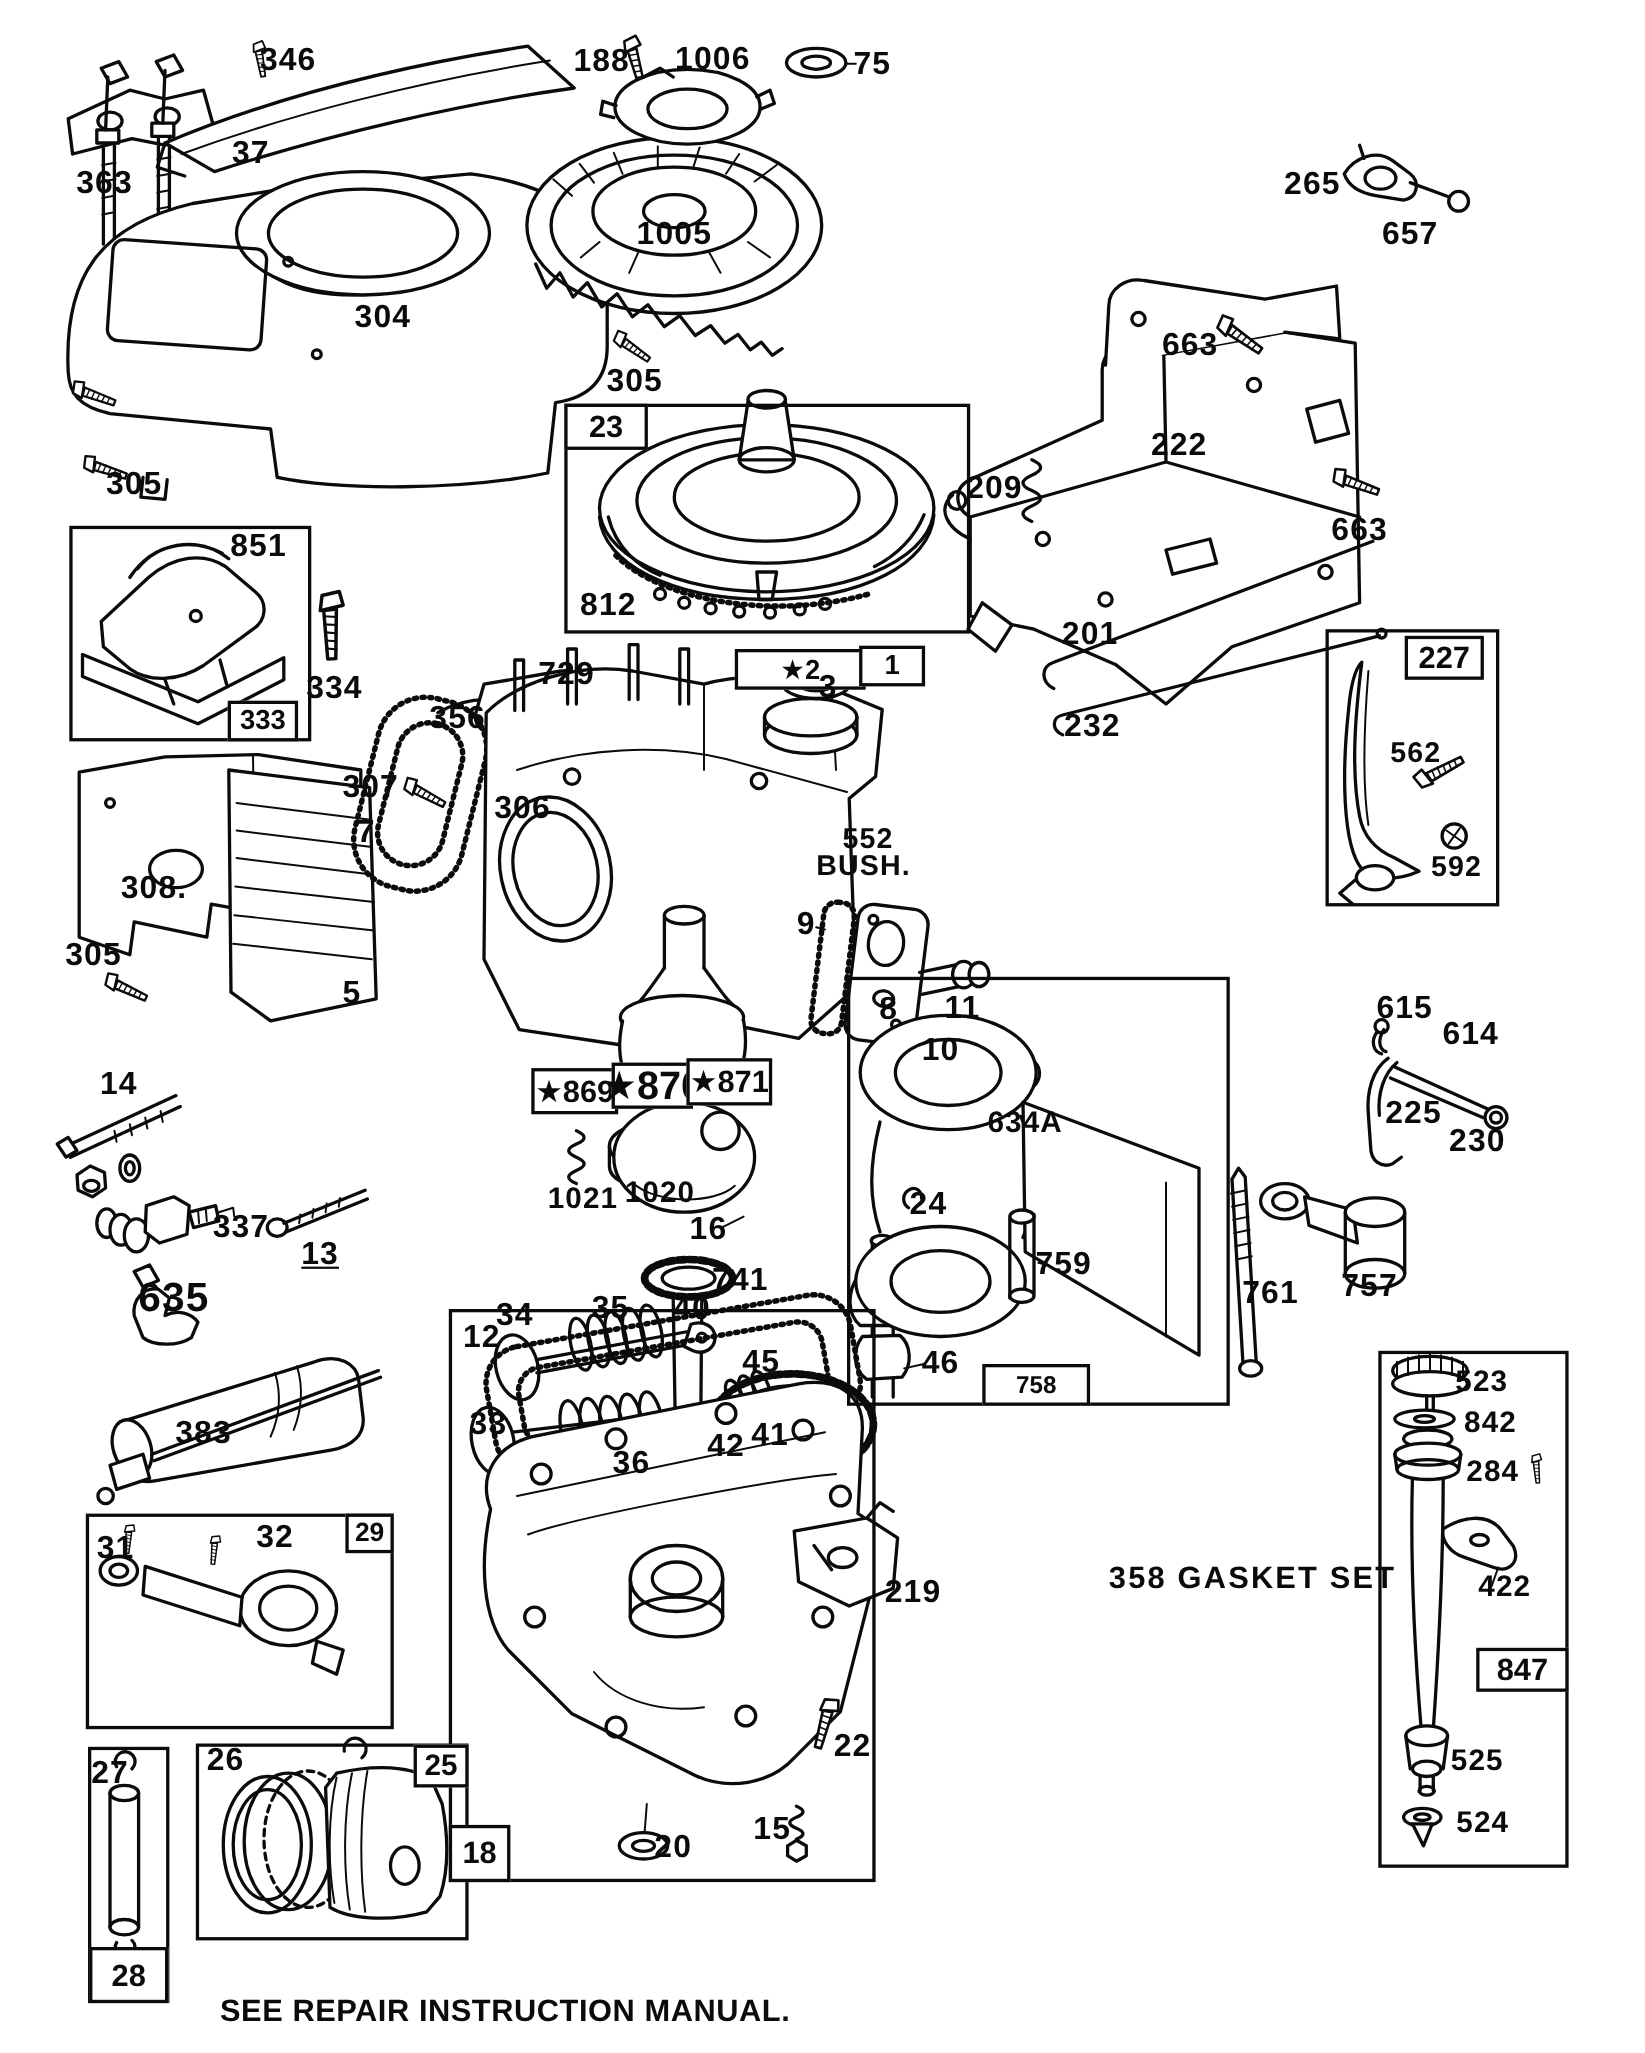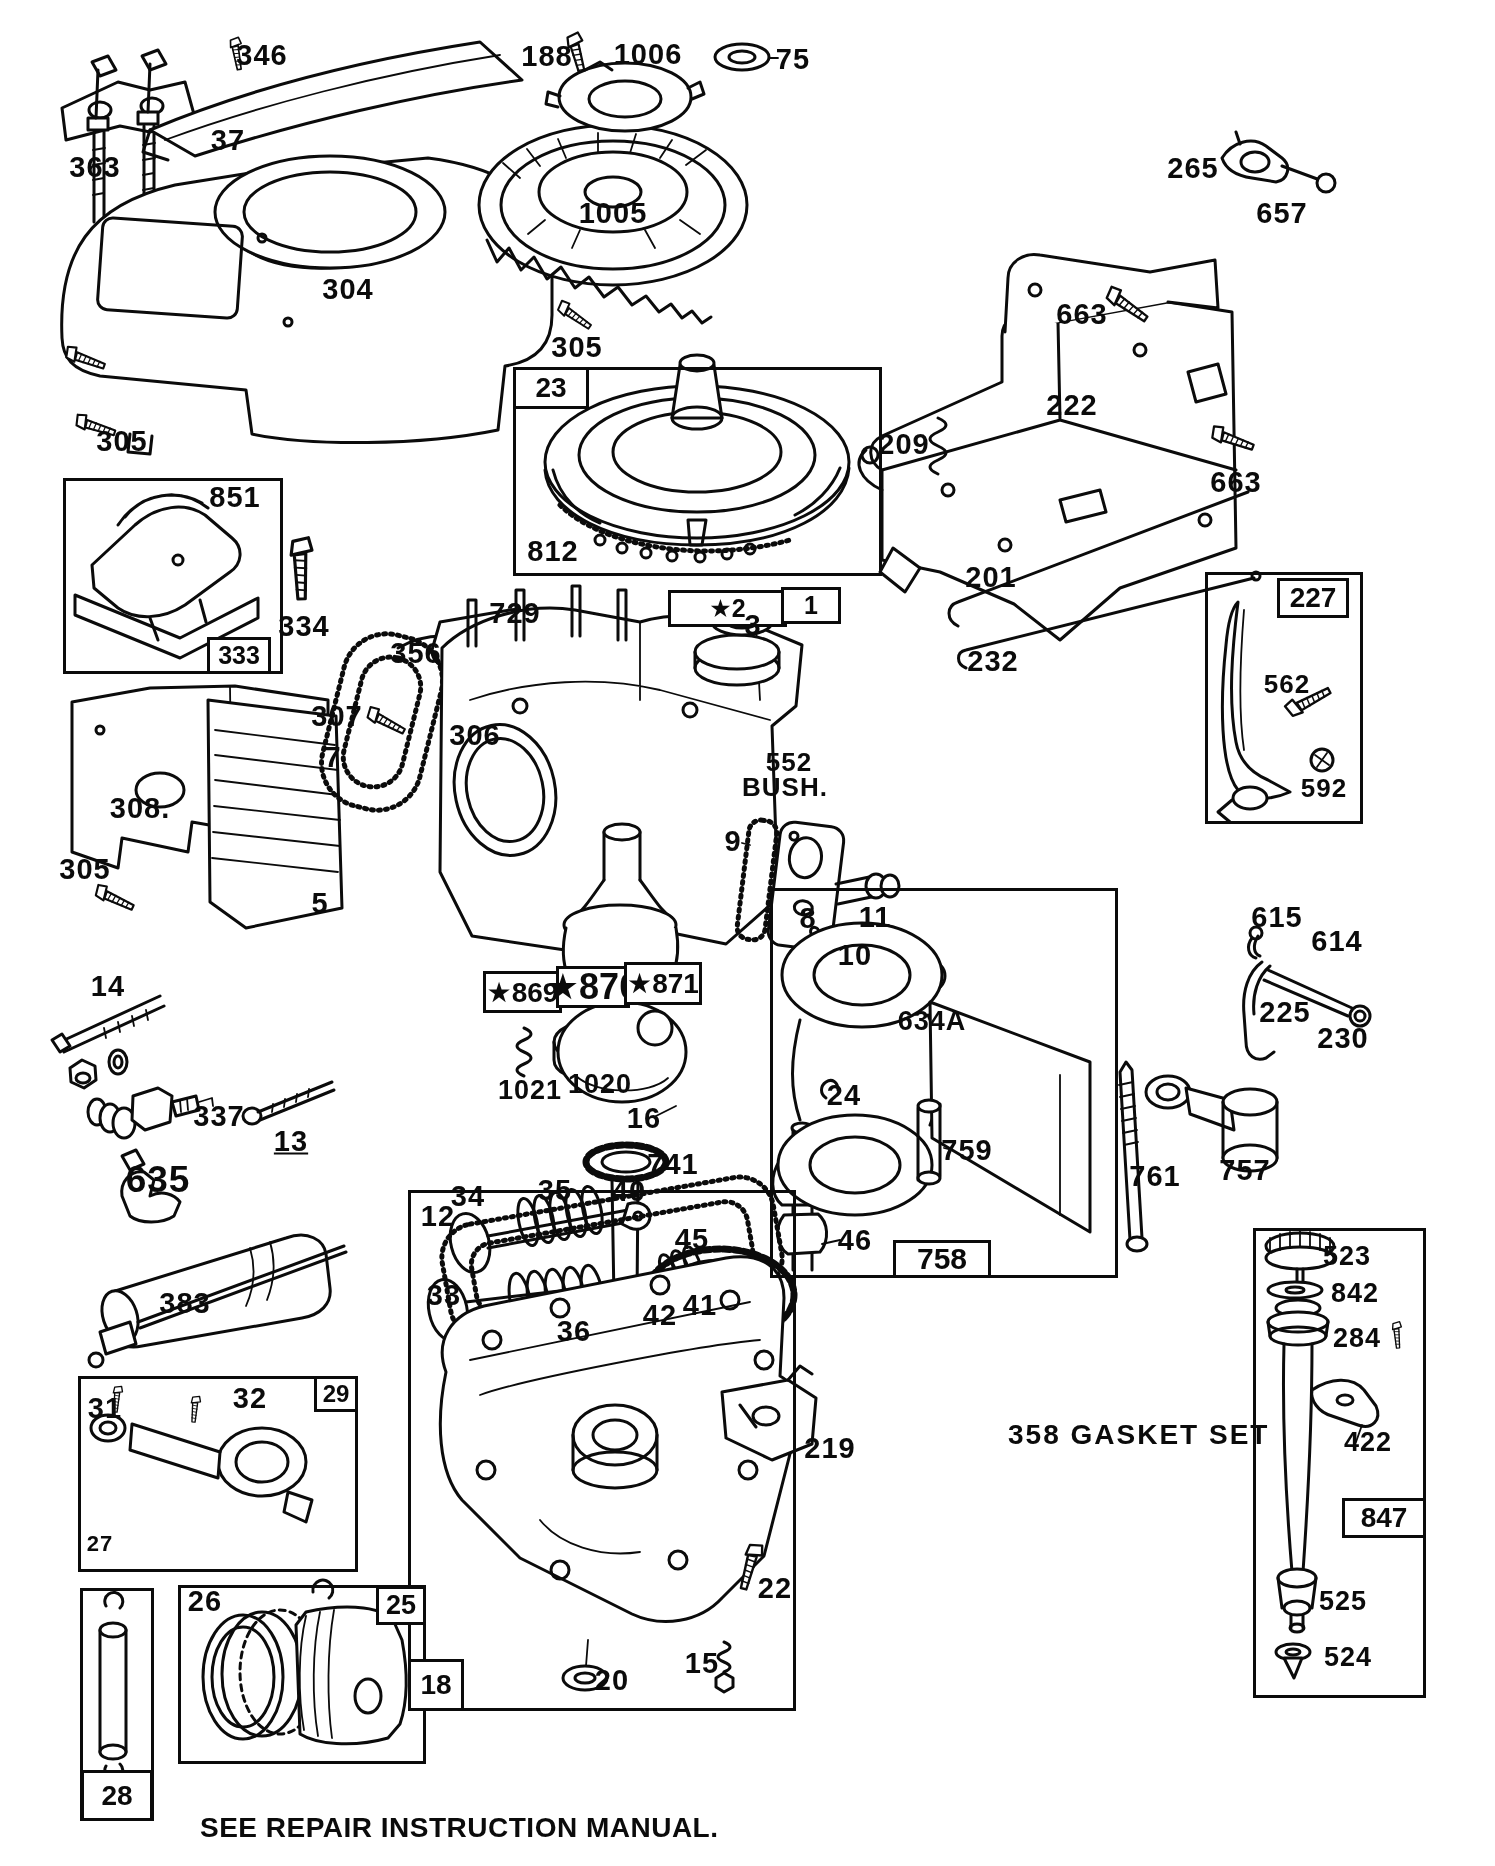--- a/index.html
+++ b/index.html
@@ -481,21 +481,21 @@
     <div class="obox" style="left: 408px; top: 1190px; width: 382px; height: 515px;"></div>
     <div class="obox" style="left: 1253px; top: 1228px; width: 167px; height: 464px;"></div>
     <div class="blabel" style="left: 513px; top: 367px; width: 70px; height: 36px; font-size: 28px;">23</div>
     <div class="blabel" style="left: 668px; top: 590px; width: 113px; height: 31px; font-size: 25px;">★2</div>
     <div class="blabel" style="left: 781px; top: 587px; width: 54px; height: 31px; font-size: 25px;">1</div>
     <div class="blabel" style="left: 207px; top: 637px; width: 58px; height: 31px; font-size: 25px;">333</div>
     <div class="blabel" style="left: 1277px; top: 578px; width: 66px; height: 34px; font-size: 28px;">227</div>
     <div class="blabel" style="left: 483px; top: 971px; width: 73px; height: 36px; font-size: 28px;">★869</div>
     <div class="blabel" style="left: 556px; top: 966px; width: 68px; height: 36px; font-size: 36px;">★870</div>
     <div class="blabel" style="left: 624px; top: 962px; width: 72px; height: 37px; font-size: 28px;">★871</div>
-    <div class="blabel" style="left: 893px; top: 1240px; width: 92px; height: 32px; font-size: 30px;">758</div>
+    <div class="blabel" style="left: 893px; top: 1240px; width: 92px; height: 32px; font-size: 22px;">758</div>
     <div class="blabel" style="left: 314px; top: 1376px; width: 38px; height: 30px; font-size: 24px;">29</div>
     <div class="blabel" style="left: 376px; top: 1586px; width: 44px; height: 33px; font-size: 27px;">25</div>
     <div class="blabel" style="left: 81px; top: 1770px; width: 66px; height: 45px; font-size: 28px;">28</div>
     <div class="blabel" style="left: 408px; top: 1659px; width: 50px; height: 46px; font-size: 28px;">18</div>
     <div class="blabel" style="left: 1342px; top: 1498px; width: 78px; height: 34px; font-size: 28px;">847</div>
     <div class="plabel" style="left: 262px; top: 55px; font-size: 29px;">346</div>
     <div class="plabel" style="left: 95px; top: 167px; font-size: 29px;">363</div>
     <div class="plabel" style="left: 228px; top: 140px; font-size: 29px;">37</div>
     <div class="plabel" style="left: 348px; top: 289px; font-size: 29px;">304</div>
     <div class="plabel" style="left: 577px; top: 347px; font-size: 29px;">305</div>
@@ -559,21 +559,21 @@
     <div class="plabel" style="left: 967px; top: 1150px; font-size: 29px;">759</div>
     <div class="plabel" style="left: 1155px; top: 1176px; font-size: 29px;">761</div>
     <div class="plabel" style="left: 1245px; top: 1170px; font-size: 29px;">757</div>
     <div class="plabel" style="left: 830px; top: 1448px; font-size: 29px;">219</div>
     <div class="plabel" style="left: 438px; top: 1216px; font-size: 29px;">12</div>
     <div class="plabel" style="left: 612px; top: 1680px; font-size: 29px;">20</div>
     <div class="plabel" style="left: 775px; top: 1588px; font-size: 29px;">22</div>
     <div class="plabel" style="left: 702px; top: 1663px; font-size: 29px;">15</div>
     <div class="plabel" style="left: 105px; top: 1408px; font-size: 29px;">31</div>
     <div class="plabel" style="left: 250px; top: 1398px; font-size: 29px;">32</div>
-    <div class="plabel" style="left: 100px; top: 1544px; font-size: 22px;">27</div>
+    <div class="plabel" style="left: 100px; top: 1612px; font-size: 29px;">27</div>
     <div class="plabel" style="left: 205px; top: 1601px; font-size: 29px;">26</div>
     <div class="plabel" style="left: 1347px; top: 1256px; font-size: 27px;">523</div>
     <div class="plabel" style="left: 1355px; top: 1293px; font-size: 27px;">842</div>
     <div class="plabel" style="left: 1357px; top: 1338px; font-size: 27px;">284</div>
     <div class="plabel" style="left: 1368px; top: 1442px; font-size: 27px;">422</div>
     <div class="plabel" style="left: 1343px; top: 1601px; font-size: 27px;">525</div>
     <div class="plabel" style="left: 1348px; top: 1657px; font-size: 27px;">524</div>
   </div>
 
 </body></html>

